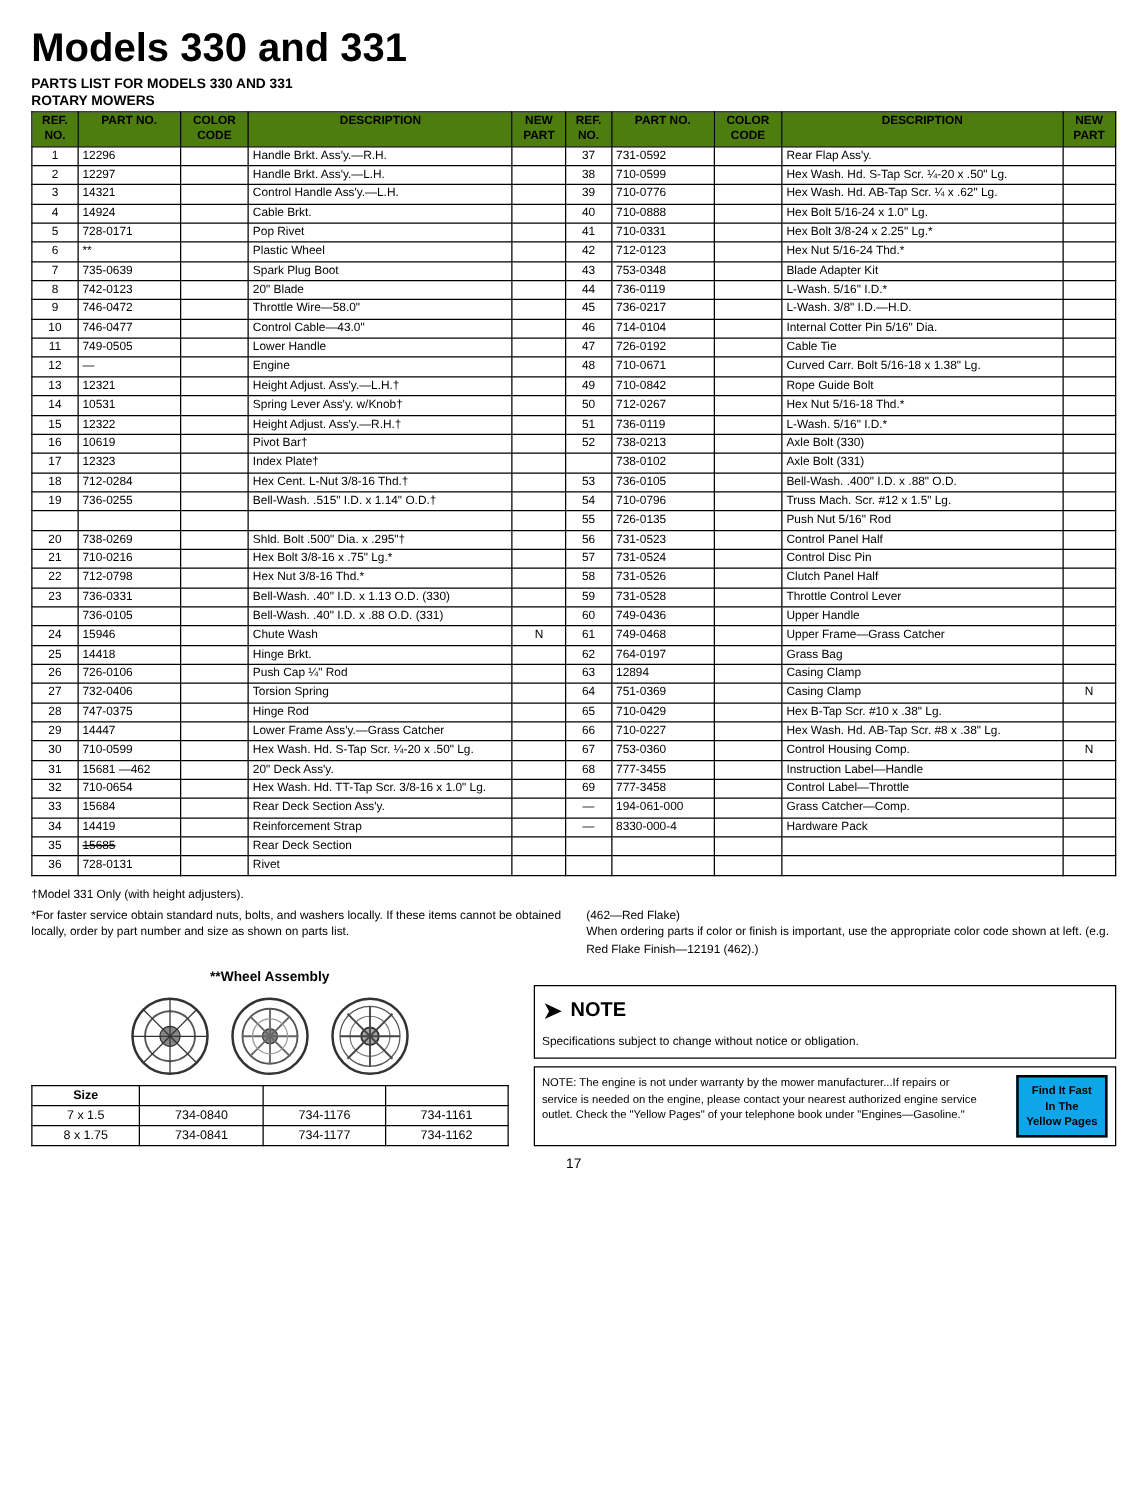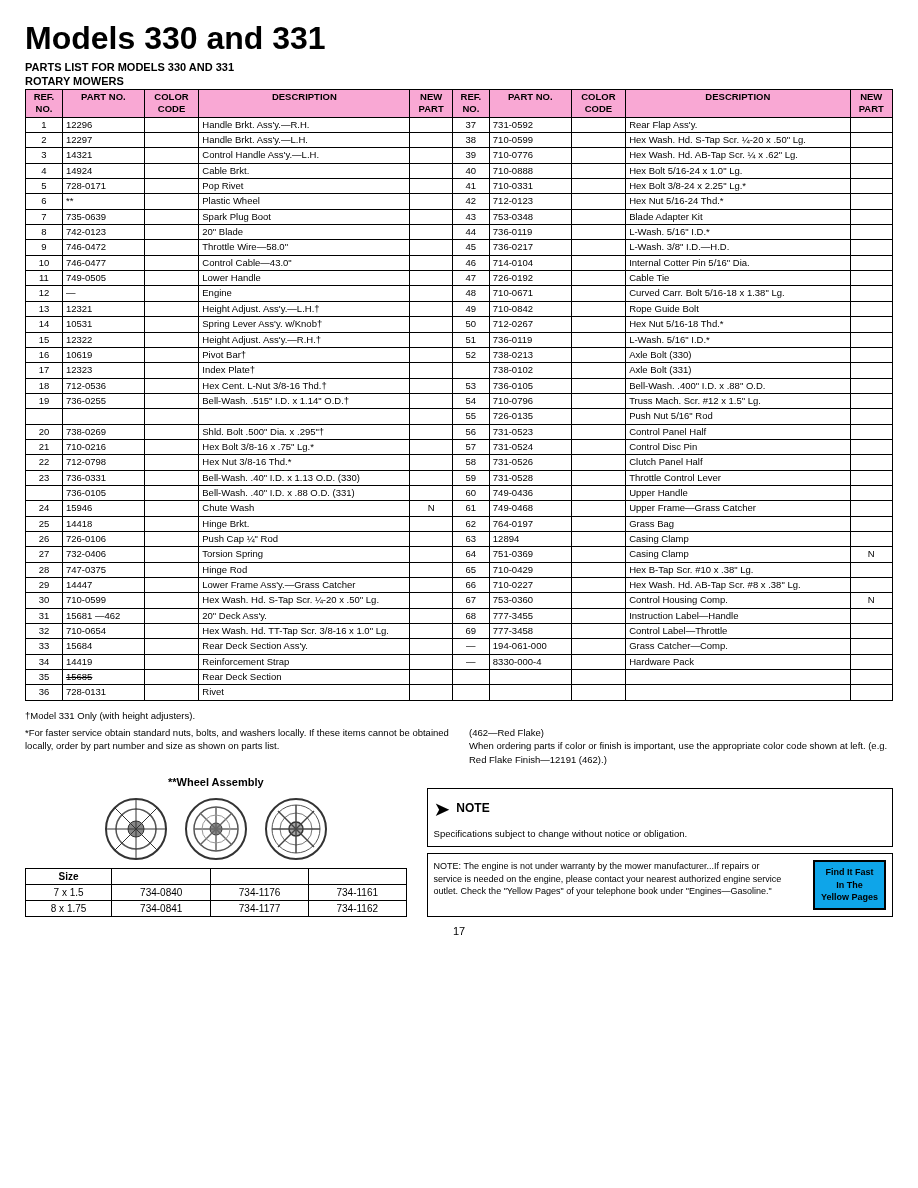--- a/index.html
+++ b/index.html
@@ -128,21 +128,21 @@
       display: flex;
       align-items: center;
       margin-bottom: 4px;
     }
     .note-arrow {
       font-size: 20px;
       margin-right: 6px;
     }
     .note-title {
       font-weight: bold;
-      font-size: 12px;
+      font-size: 16px;
     }
     .engine-note {
       border: 1px solid #000;
       padding: 6px;
       margin-top: 6px;
       font-size: 9px;
       line-height: 1.4;
       display: flex;
       gap: 24px;
     }
@@ -159,21 +159,21 @@
       white-space: nowrap;
       min-width: 70px;
     }
     .page-num {
       text-align: center;
       margin-top: 8px;
       font-size: 11px;
     }
     td.center { text-align: center; }
     .header-row th {
-      background: #f9a8d4;
+      background: #4d7c0f;
     }
   </style>
 </head>
 <body>
 
 <h1 class="title">Models 330 and 331</h1>
 <div class="subtitle">PARTS LIST FOR MODELS 330 AND 331</div>
 <div class="subtitle">ROTARY MOWERS</div>
 
 <table class="parts-table">
@@ -391,21 +391,21 @@
         <td class="col-desc">Index Plate†</td>
         <td class="col-new center"></td>
         <td class="col-ref2 center"></td>
         <td class="col-part2">738-0102</td>
         <td class="col-color2 center"></td>
         <td class="col-desc2">Axle Bolt (331)</td>
         <td class="col-new2 center"></td>
       </tr>
       <tr>
         <td class="col-ref center">18</td>
-        <td class="col-part">712-0536</td>
+        <td class="col-part">712-0284</td>
         <td class="col-color center"></td>
         <td class="col-desc">Hex Cent. L-Nut 3/8-16 Thd.†</td>
         <td class="col-new center"></td>
         <td class="col-ref2 center">53</td>
         <td class="col-part2">736-0105</td>
         <td class="col-color2 center"></td>
         <td class="col-desc2">Bell-Wash. .400" I.D. x .88" O.D.</td>
         <td class="col-new2 center"></td>
       </tr>
       <tr>

